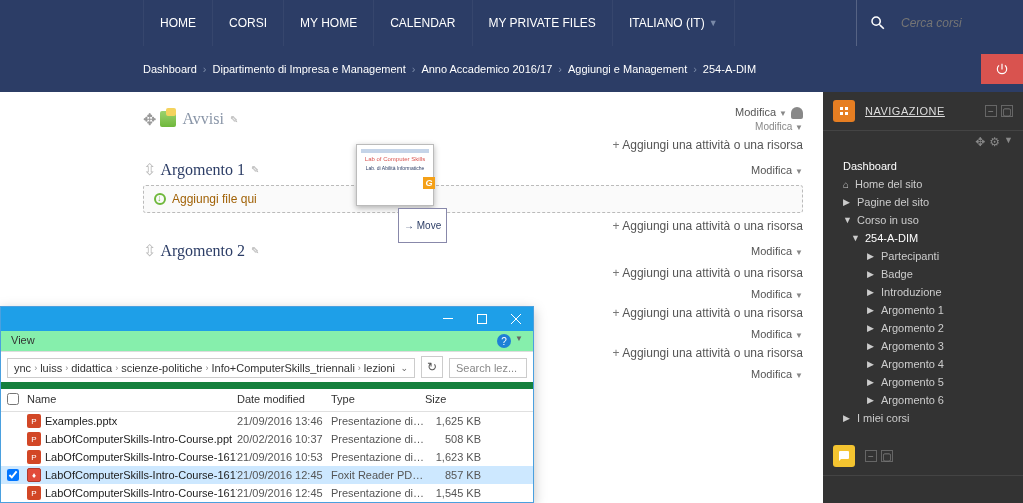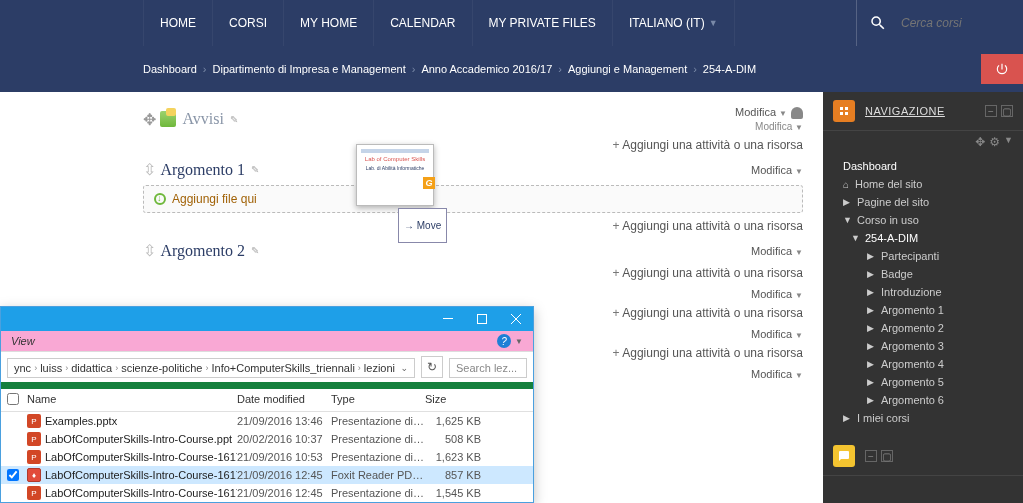--- a/index.html
+++ b/index.html
@@ -69,21 +69,21 @@
 .tree-item .arrow { color: #ccc; margin-right: 6px; font-size: 9px; width: 8px; display: inline-block; }
 .tree-item.l1 { padding-left: 28px; }
 .tree-item.l2 { padding-left: 44px; }
 .tree-item .home-ico { margin-right: 6px; font-size: 10px; }
 
 
 .explorer { position: absolute; left: 0; top: 306px; width: 534px; background: #fff; border: 1px solid #4aa0df; box-shadow: 0 4px 12px rgba(0,0,0,0.25); z-index: 50; font-size: 12px; }
 .exp-titlebar { background: #1e9fe8; height: 24px; display: flex; justify-content: flex-end; align-items: stretch; }
 .exp-tbtn { width: 34px; display: flex; align-items: center; justify-content: center; color: #fff; cursor: pointer; }
 .exp-tbtn svg { fill: #fff; width: 10px; height: 10px; }
-.exp-menubar { background: #f9a8d4; border-bottom: 1px solid #ddd; padding: 3px 10px; display: flex; align-items: center; font-size: 11px; color: #333; font-style: italic; }
+.exp-menubar { background: #86efac; border-bottom: 1px solid #ddd; padding: 3px 10px; display: flex; align-items: flex-start; font-size: 11px; color: #333; }
 .exp-help { margin-left: auto; width: 14px; height: 14px; border-radius: 50%; background: #1e7fd6; color: #fff; font-size: 10px; display: flex; align-items: center; justify-content: center; margin-right: 2px; }
 .exp-dd { font-size: 8px; color: #666; margin-left: 2px; }
 .exp-addr { background: #fff; padding: 4px 6px; display: flex; align-items: flex-end; gap: 6px; border-bottom: 7px solid #15803d; }
 .exp-path { flex: 1; border: 1px solid #ccc; padding: 3px 6px; font-size: 11px; color: #333; display: flex; align-items: center; gap: 3px; overflow: hidden; white-space: nowrap; }
 .exp-path .psep { color: #888; font-size: 9px; }
 .exp-refresh { width: 22px; height: 22px; border: 1px solid #ccc; display: flex; align-items: center; justify-content: center; color: #555; cursor: pointer; font-size: 12px; }
 .exp-search { border: 1px solid #ccc; padding: 3px 6px; font-size: 11px; color: #888; width: 78px; display: flex; align-items: center; }
 .exp-cols { display: flex; border-bottom: 1px solid #e0e0e0; padding: 4px 6px; font-size: 11px; color: #333; }
 .exp-cols .c-check { width: 20px; }
 .exp-cols .c-name { flex: 0 0 210px; }

